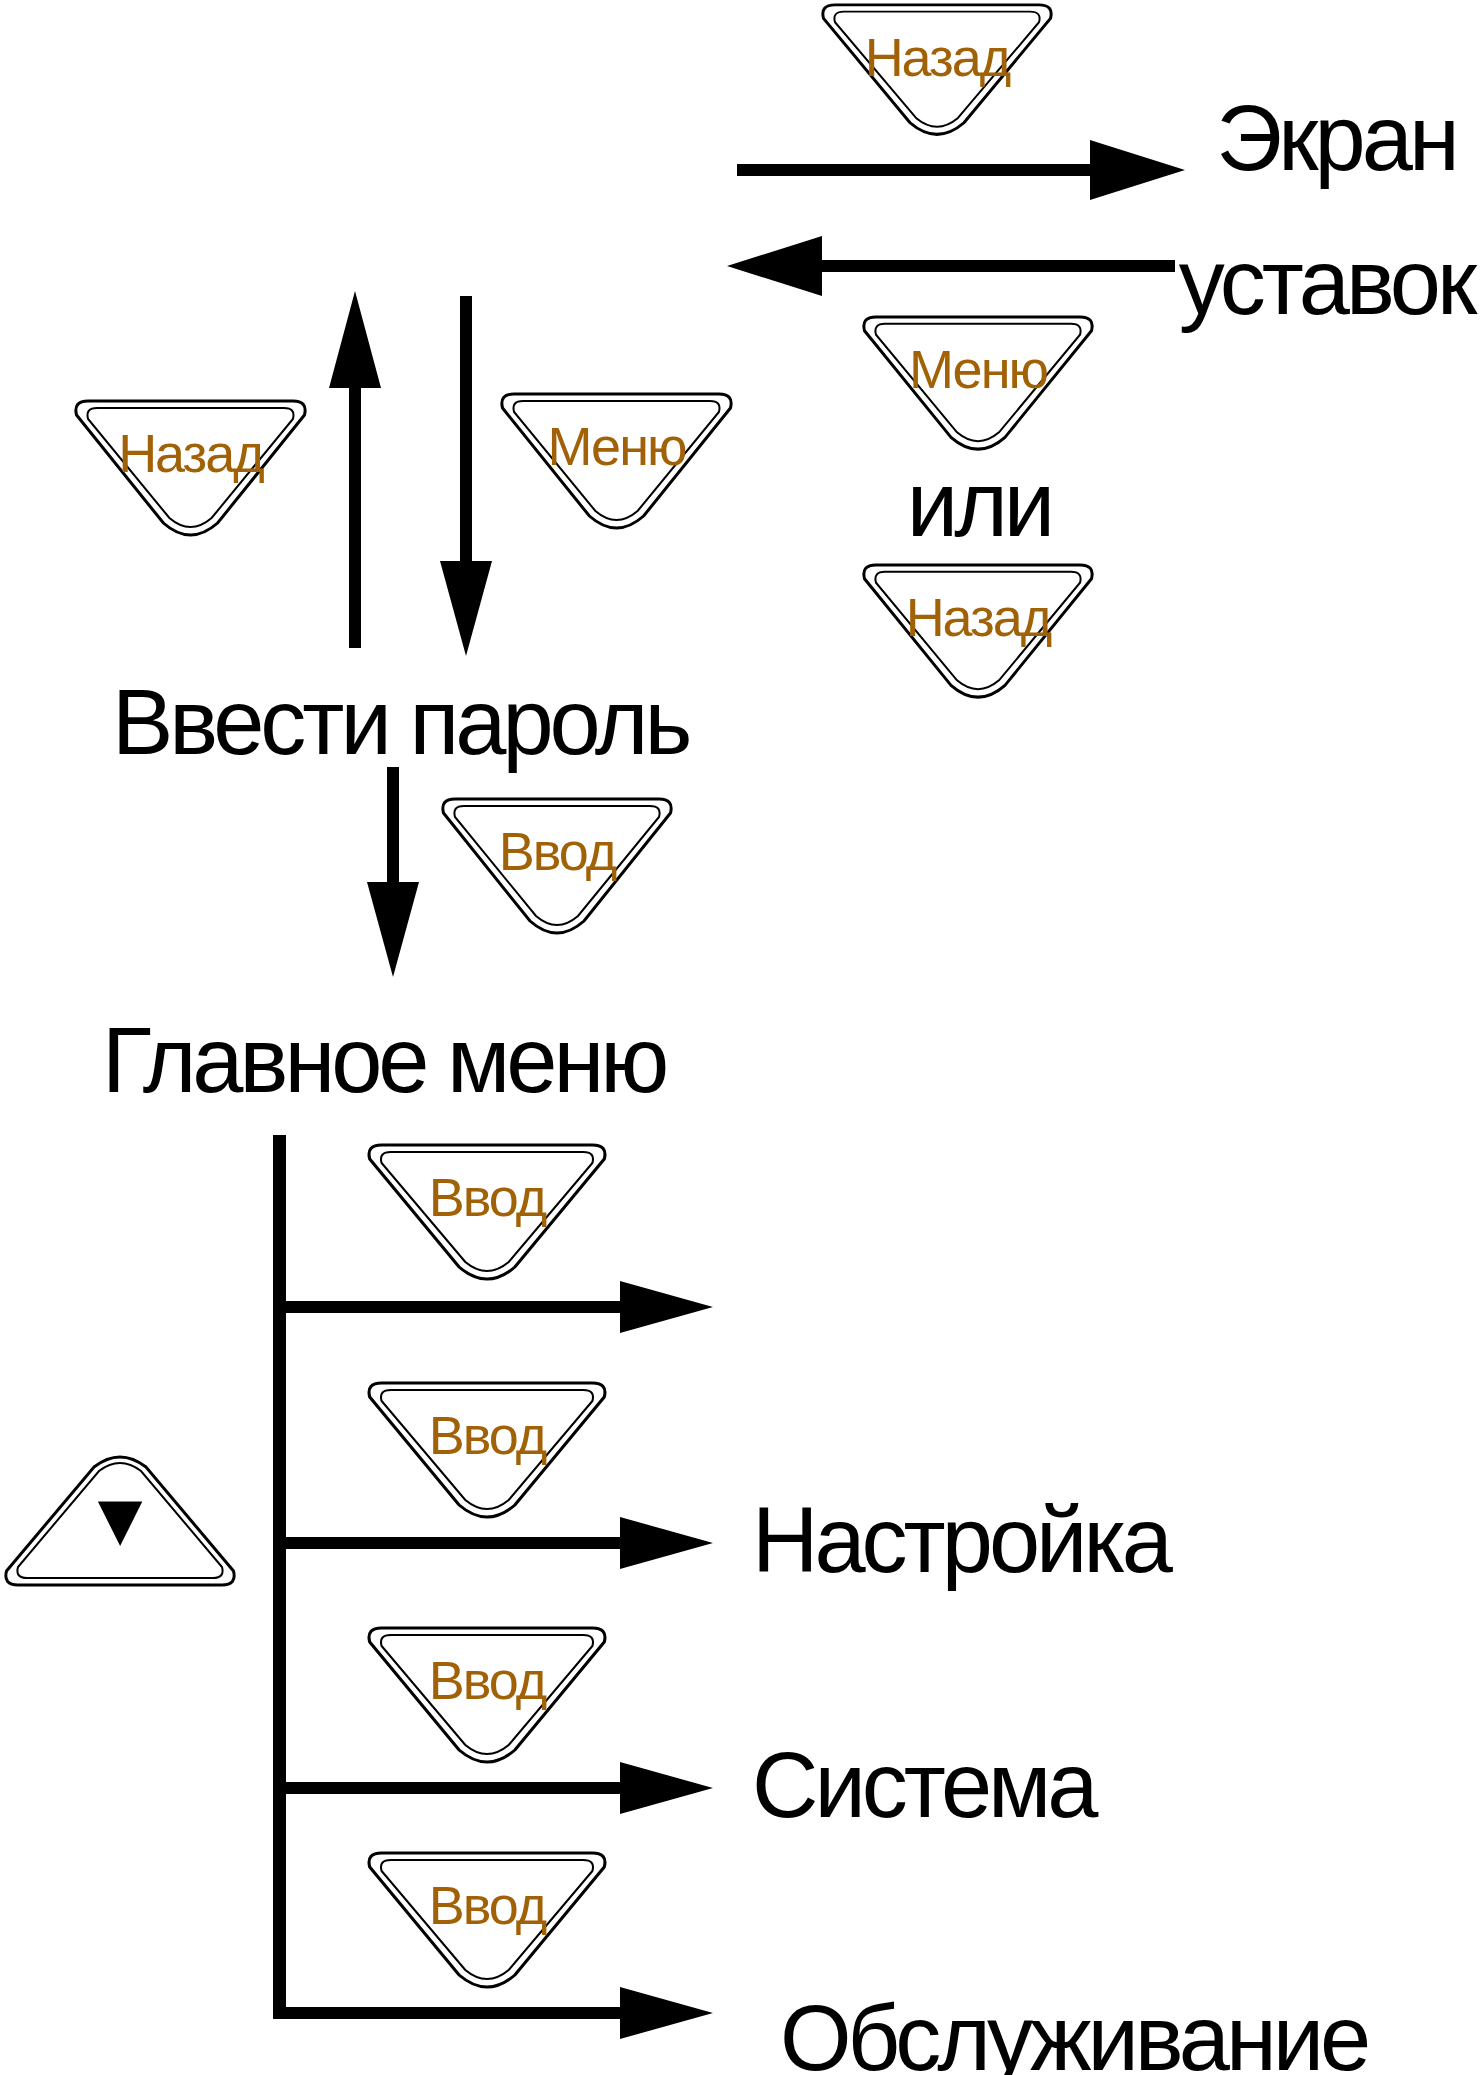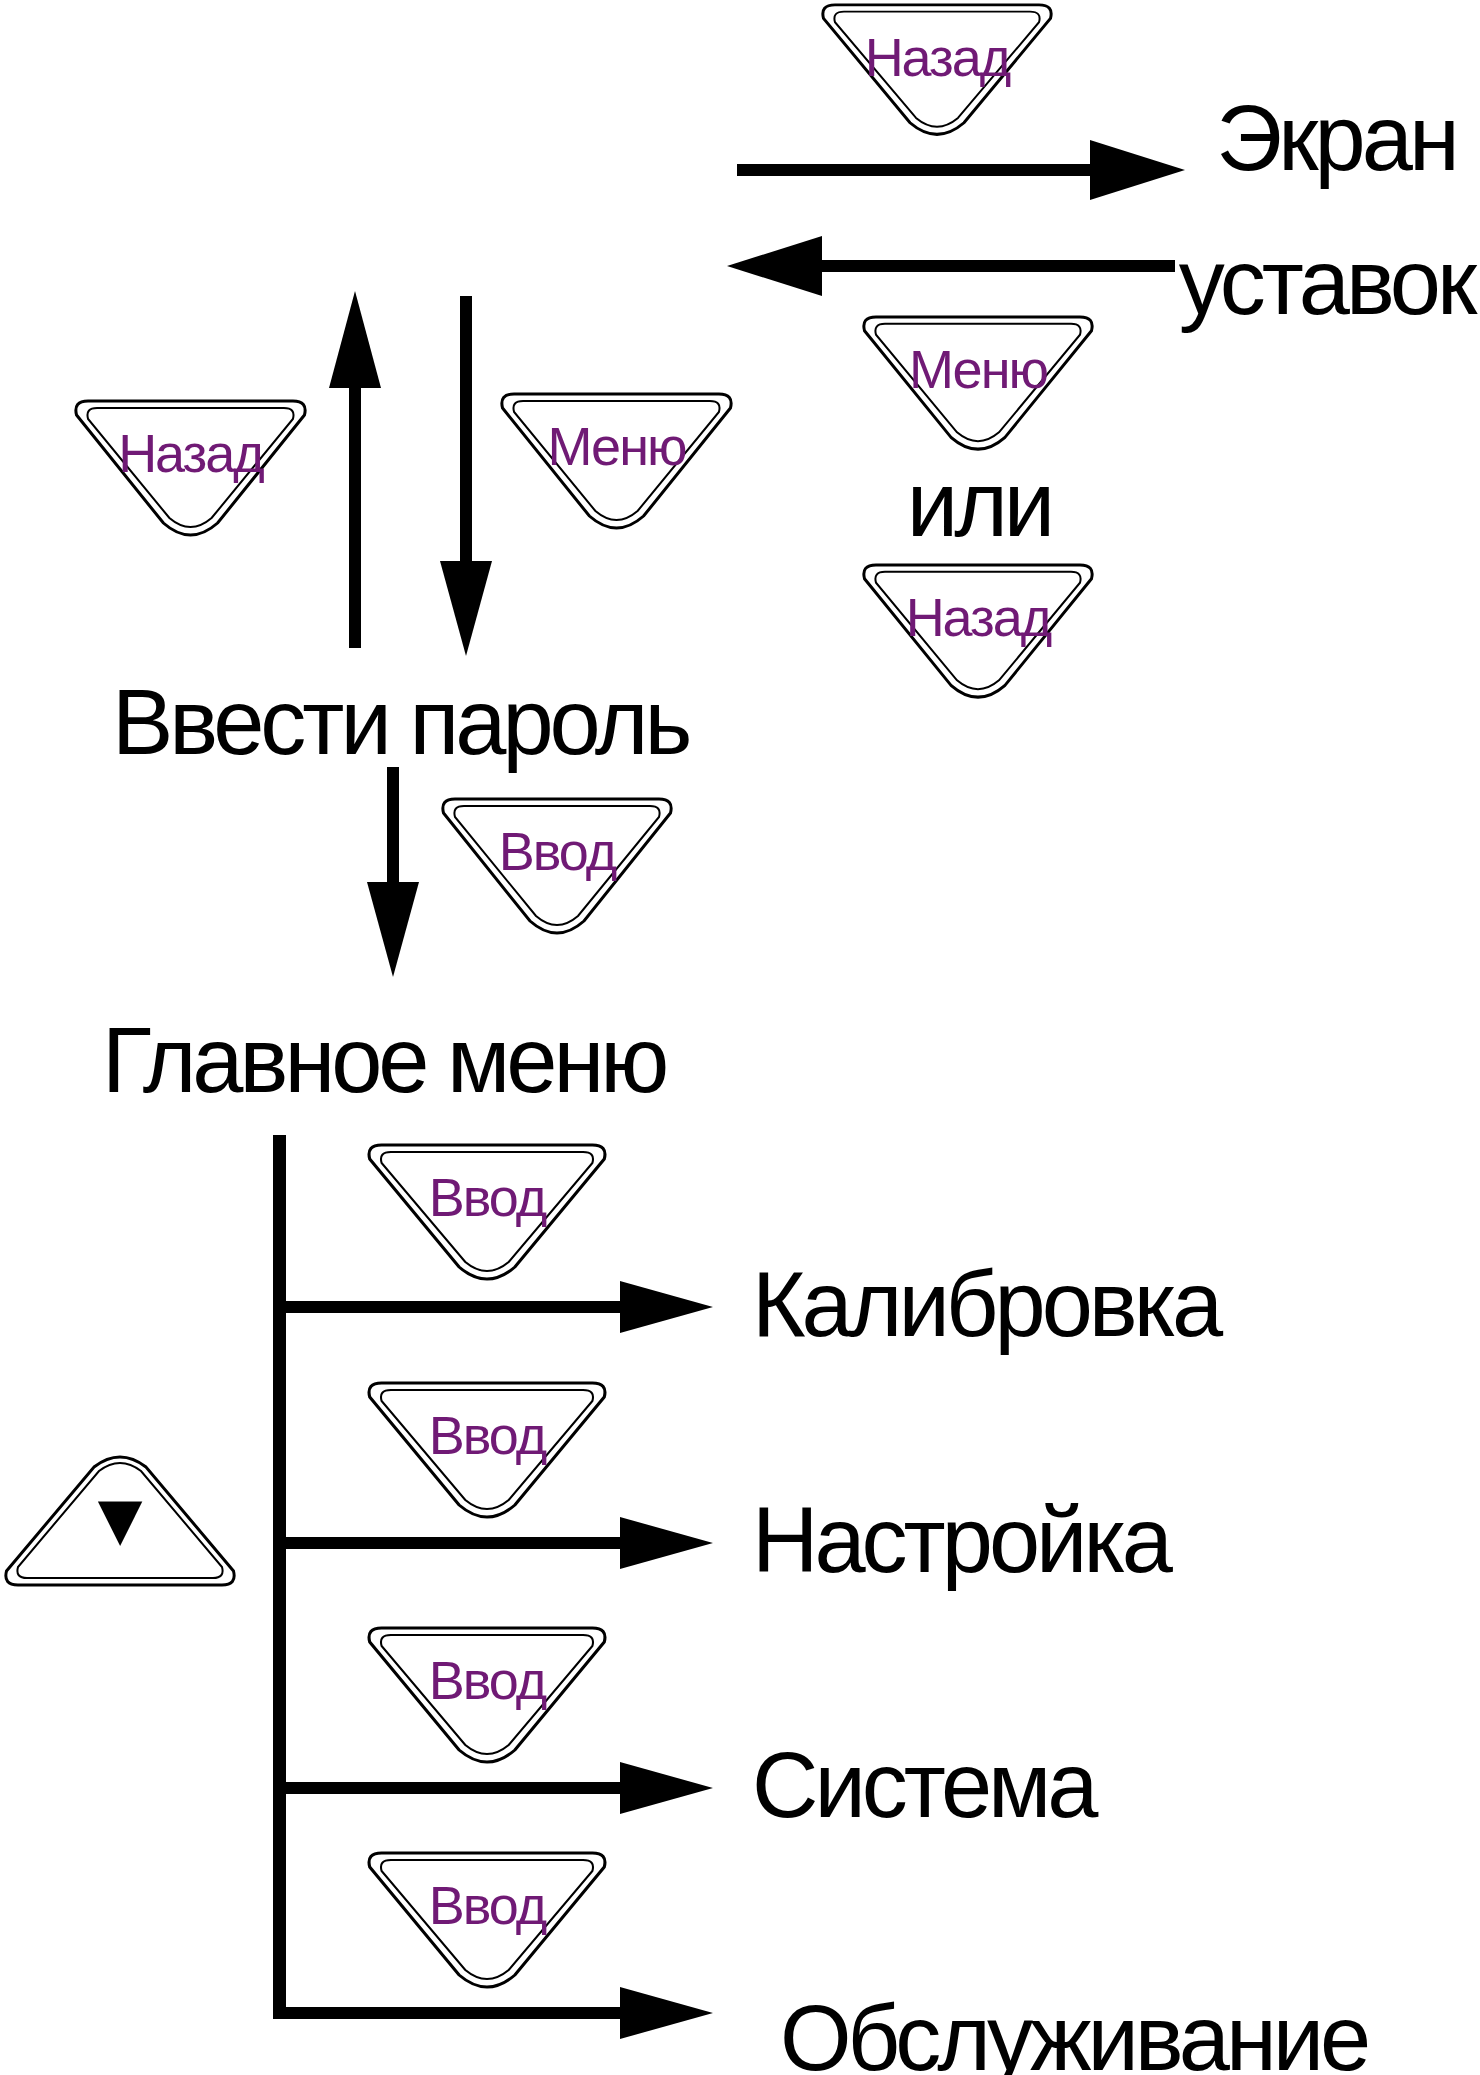--- a/index.html
+++ b/index.html
@@ -22,21 +22,21 @@
   .lbl.centered{text-align:center;}
   .connectors{position:absolute;left:0;top:0;}
   .connectors rect,.connectors polygon{fill:#000000;stroke:none;}
   .key{position:absolute;}
   .key svg{position:absolute;left:0;top:0;width:100%;height:100%;overflow:visible;}
   .key .key-shape-outer{fill:#ffffff;stroke:#000000;stroke-width:3;}
   .key .key-shape-inner{fill:#ffffff;stroke:#000000;stroke-width:2;}
   .key .key-label{
     position:absolute;left:0;top:30px;width:100%;
     text-align:center;
-    font-size:54px;letter-spacing:-2px;line-height:1;color:#701a75;
+    font-size:54px;letter-spacing:-2px;line-height:1;color:#a16207;
   }
   .key .key-glyph{
     position:absolute;left:0;top:36px;width:100%;
     text-align:center;
     font-size:76px;line-height:1;color:#000;
   }
 </style>
 </head>
 <body>
 
@@ -97,21 +97,20 @@
 
   <div class="lbl centered" style="left:1182px;top:92px;width:308px;">Экран</div>
   <div class="lbl centered" style="left:879px;top:458px;width:200px;">или</div>
 
   <div class="lbl centered" style="left:1172px;top:236px;width:308px;">уставок</div>
 
   <div class="lbl" style="left:112px;top:676px;">Ввести пароль</div>
 
   <div class="lbl" style="left:102px;top:1014px;">Главное меню</div>
 
-  <div class="lbl" style="left:752px;top:1258px;">Калибровка</div>
   <div class="lbl" style="left:752px;top:1494px;">Настройка</div>
   <div class="lbl" style="left:752px;top:1739px;">Система</div>
   <div class="lbl" style="left:780px;top:1964px;margin-top:28px;">Обслуживание</div>
 
   <div class="key" style="left:817px;top:0px;width:240px;height:145px;">
     <svg viewBox="0 0 240 150" preserveAspectRatio="none">
       <path class="key-shape-outer" d="M18 5 L222 5 Q237 5 233.5 19 L147 127 Q120 151 93 127 L6.5 19 Q3 5 18 5 Z"></path>
       <path class="key-shape-inner" d="M27 12 L213 12 Q225 12 222 23 L141 122 Q120 140 99 122 L18 23 Q15 12 27 12 Z"></path>
     </svg>
     <span class="key-label">Назад</span>

